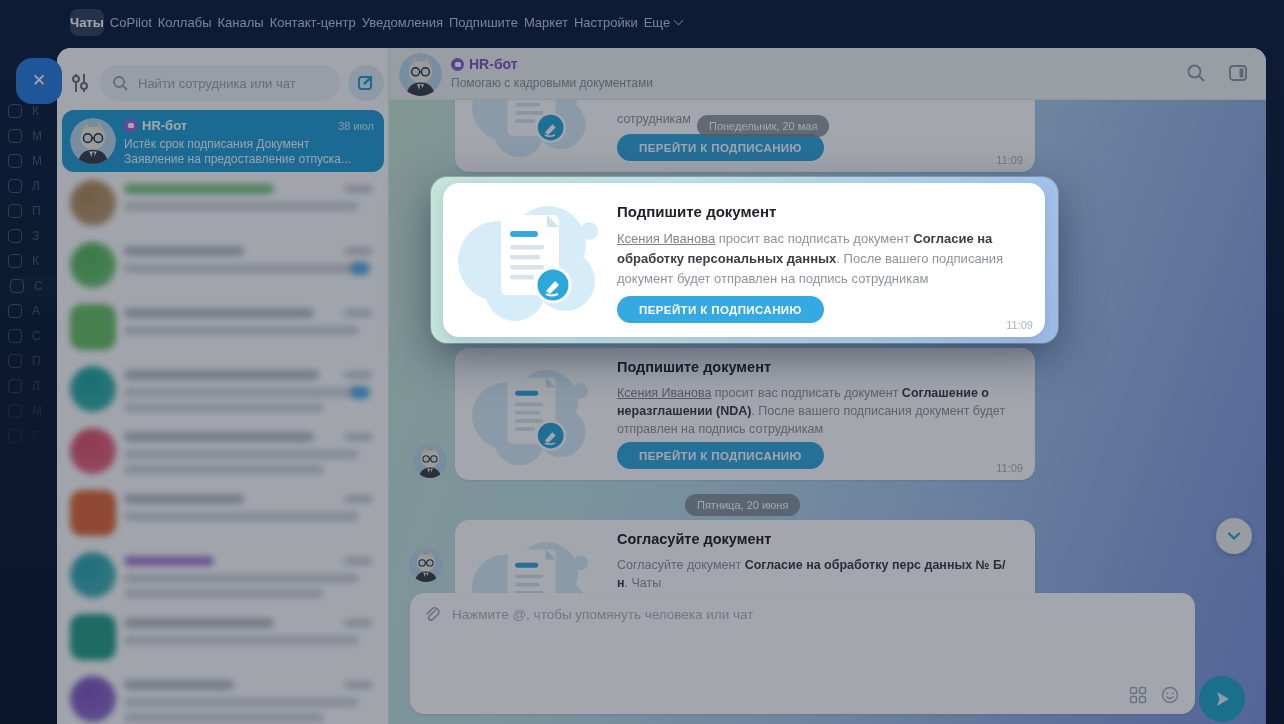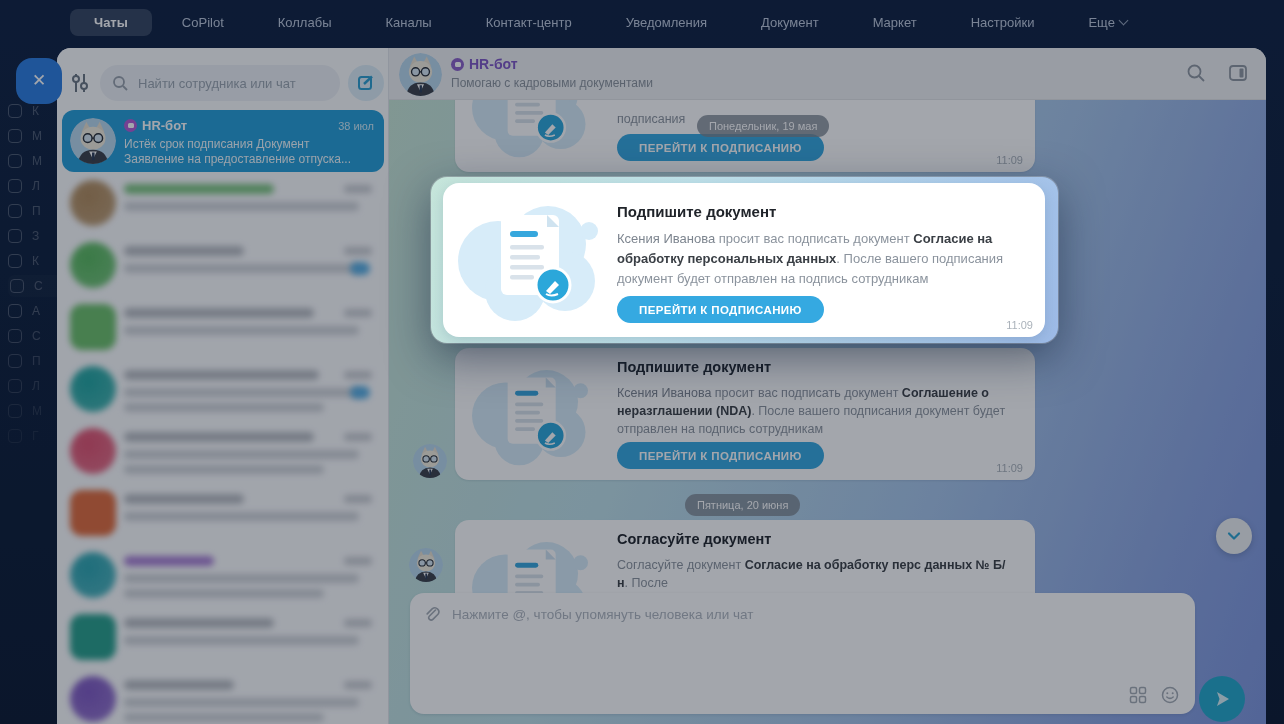--- a/index.html
+++ b/index.html
@@ -4,21 +4,21 @@
 <style>
   * { box-sizing: border-box; }
   html,body { margin:0; padding:0; background:#0a1830; }
   body { font-family:"Liberation Sans", sans-serif; }
   .stage { position:relative; width:1284px; height:724px; overflow:hidden;
            background:linear-gradient(180deg,#0d2040 0%,#0a1830 100%); }
 
   
   .nav { position:absolute; left:0; top:0; right:0; height:44px; display:flex;
          align-items:center; gap:6px; padding-left:70px; z-index:3; }
-  .tab { color:#bcc7da; font-size:13px; padding:6px 24px; border-radius:8px; white-space:nowrap; cursor:pointer; }
+  .tab { color:#bcc7da; font-size:13px; padding:6px 0; border-radius:8px; white-space:nowrap; cursor:pointer; }
   .tab.active { background:rgba(255,255,255,.17); color:#fff; font-weight:bold; }
   .tab.more { display:flex; align-items:center; gap:5px;justify-content:space-between; }
   .chev { width:7px; height:7px; border-right:1.5px solid #93a1b8; border-bottom:1.5px solid #93a1b8;
           transform:rotate(45deg); margin-top:-3px; }
 
   
   .rail { position:absolute; left:0; top:44px; width:57px; bottom:0; z-index:2; overflow:hidden; }
   .rail-item { position:absolute; left:8px; width:140px; height:22px; display:flex; align-items:center;
                gap:10px; color:#fff; }
   .rail-item.active { background:rgba(255,255,255,.09); border-radius:6px; padding-left:2px; }
@@ -69,21 +69,21 @@
 
   .wall { position:absolute; left:0; top:52px; right:0; bottom:0; overflow:hidden;
           background:linear-gradient(110deg,#c8e7d6 0%,#bfe1e9 32%,#a7c6ea 62%,#8ba5e2 86%,#7e96de 100%); }
 
   
   .bubble { position:absolute; width:580px; background:#fff; border-radius:14px; overflow:hidden;
             box-shadow:0 1px 2px rgba(40,60,90,.12); }
   .illus { position:absolute; left:8px; top:8px; }
   .b-title { position:absolute; left:162px; top:11px; font-size:14.5px; font-weight:bold; color:#20242a; }
   .b-body { position:absolute; left:162px; top:36px; width:396px; font-size:12.5px; line-height:18px; color:#8b939d; }
-  .b-body .link { color:#7d858f; cursor:pointer; }
+  .b-body .link { color:#7d858f; text-decoration:underline; cursor:pointer; }
   .b-body .doc { color:#3a3f45; font-weight:bold; }
   .b-btn { position:absolute; left:162px; height:27px; padding:0 22px; border:none; border-radius:15px;
            background:var(--accent,#35a9e1); color:#fff; font-size:11.5px; font-weight:bold;
            letter-spacing:.4px; cursor:pointer; font-family:"Liberation Sans",sans-serif; }
   .b-time { position:absolute; right:12px; bottom:6px; font-size:11px; color:#aab2ba; }
   .msg-av { position:absolute; width:34px; height:34px; border-radius:50%; overflow:hidden; }
   .date-chip { position:absolute; height:22px; padding:0 12px; border-radius:11px; background:rgba(125,134,144,.8);
                color:#fff; font-size:11px; line-height:22px; z-index:5; white-space:nowrap; }
 
   
@@ -154,21 +154,21 @@
 
 <div class="stage">
 
   <nav class="nav">
     <div class="tab active">Чаты</div>
     <div class="tab">CoPilot</div>
     <div class="tab">Коллабы</div>
     <div class="tab">Каналы</div>
     <div class="tab">Контакт-центр</div>
     <div class="tab">Уведомления</div>
-    <div class="tab">Документ</div>
+    <div class="tab">Подпишите</div>
     <div class="tab">Маркет</div>
     <div class="tab">Настройки</div>
     <div class="tab more">
       <span>Еще</span>
       <span class="chev"></span>
     </div>
   </nav>
 
   <div class="rail" id="rail">
       <div class="rail-item" style="top: 56px; opacity: 0.25;">
@@ -361,25 +361,25 @@
           </button>
         </div>
       </header>
 
       <div class="wall">
 
         <div class="bubble" style="left:66px;top:-60px;height:132px">
           <svg class="illus" width="134" height="116" viewBox="0 0 150 140">
               <use href="#illus-doc"></use>
             </svg>
-          <div class="b-body" style="top:70px">подписания</div>
+          <div class="b-body" style="top:70px">сотрудникам</div>
           <button class="b-btn" style="top:94px">ПЕРЕЙТИ К ПОДПИСАНИЮ</button>
           <span class="b-time">11:09</span>
         </div>
-        <div class="date-chip" style="left:308px;top:15px">Понедельник, 19 мая</div>
+        <div class="date-chip" style="left:308px;top:15px">Понедельник, 20 мая</div>
 
         <div class="bubble" style="left:66px;top:248px;height:132px">
           <svg class="illus" width="134" height="116" viewBox="0 0 150 140">
               <use href="#illus-doc"></use>
             </svg>
           <div class="b-title">Подпишите документ</div>
           <div class="b-body">
             <span class="link">Ксения Иванова</span><span> просит вас подписать документ </span><span class="doc">Соглашение о неразглашении (NDA)</span><span>. После вашего подписания документ будет отправлен на подпись сотрудникам</span>
           </div>
           <button class="b-btn" style="top:94px">ПЕРЕЙТИ К ПОДПИСАНИЮ</button>
@@ -392,21 +392,21 @@
         </div>
 
         <div class="date-chip" style="left:296px;top:394px">Пятница, 20 июня</div>
 
         <div class="bubble" style="left:66px;top:420px;height:170px">
           <svg class="illus" width="134" height="116" viewBox="0 0 150 140">
               <use href="#illus-doc"></use>
             </svg>
           <div class="b-title">Согласуйте документ</div>
           <div class="b-body">
-            <span>Согласуйте документ </span><span class="doc">Согласие на обработку перс данных № Б/н</span><span>. После</span>
+            <span>Согласуйте документ </span><span class="doc">Согласие на обработку перс данных № Б/н</span><span>. Чаты</span>
           </div>
         </div>
         <div class="msg-av" style="left:20px;top:448px">
           <svg width="34" height="34" viewBox="0 0 48 48">
               <use href="#cat-av"></use>
             </svg>
         </div>
 
         <button class="scroll-btn">
           <svg width="16" height="16" viewBox="0 0 16 16">

